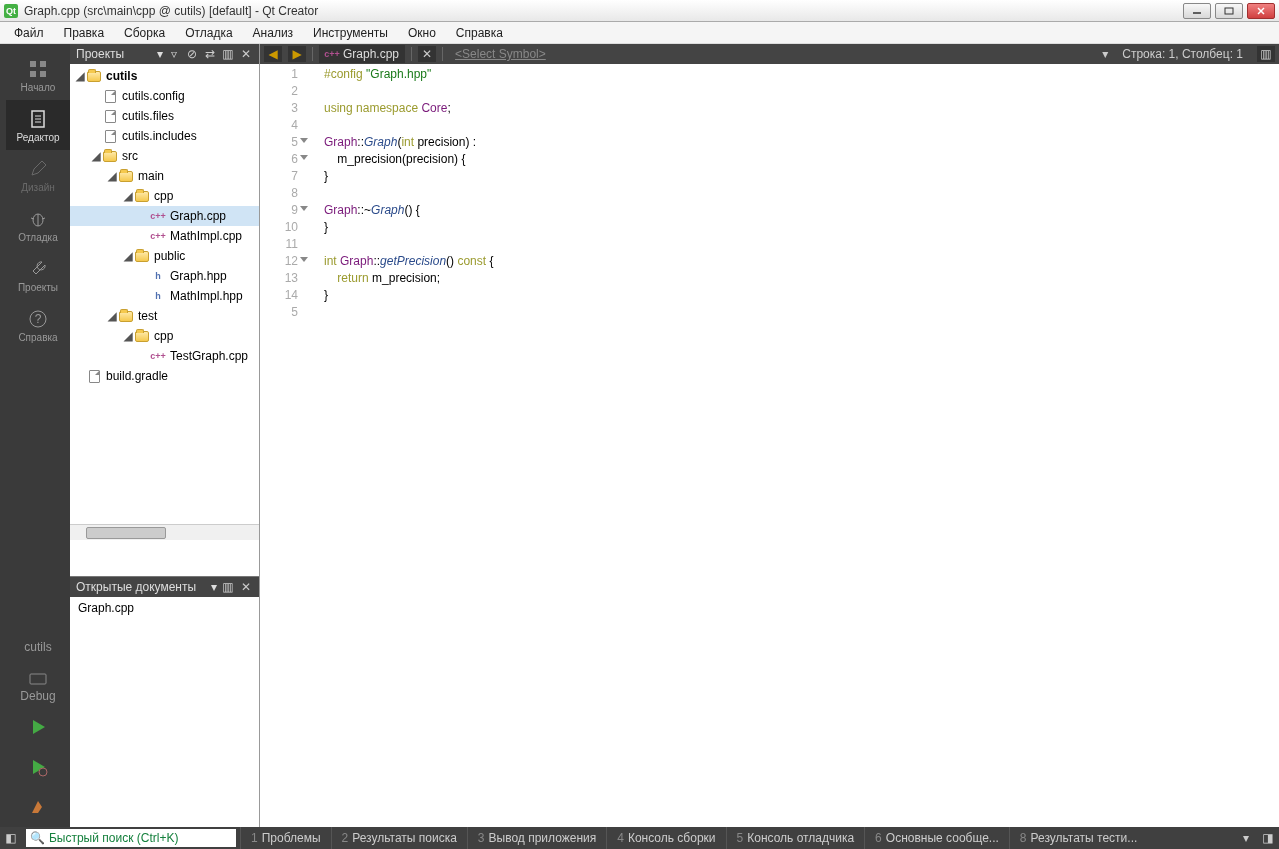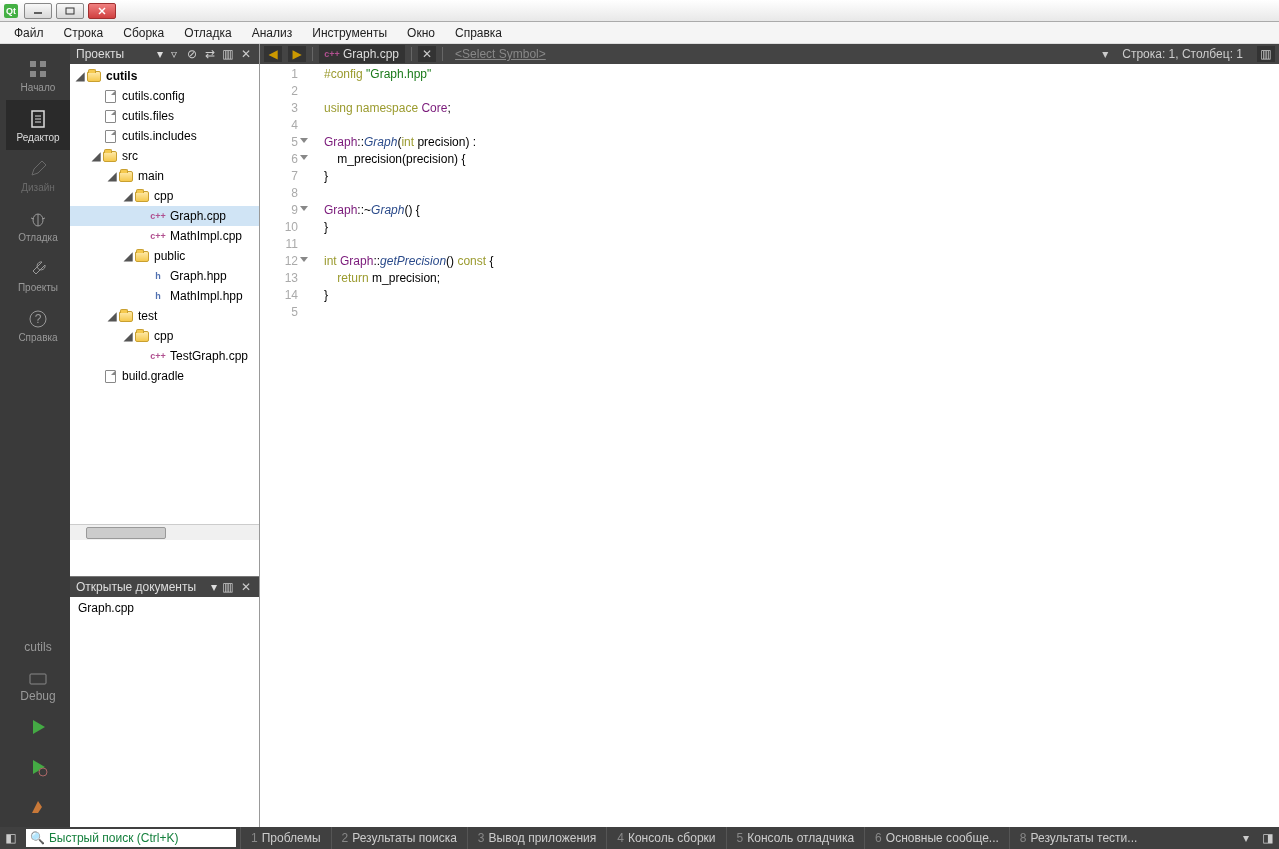--- a/index.html
+++ b/index.html
@@ -63,20 +63,21 @@
 .statusbar .pane { padding:0 10px; border-left:1px solid #555; display:flex; align-items:center; gap:4px; height:22px; cursor:default; }
 .statusbar .pane .pn { color:#888; }
 .statusbar .endicons { margin-left:auto; display:flex; }
 svg { display:block; }
 </style>
 </head>
 <body>
 
 <div class="titlebar">
   <div class="qt-icon">Qt</div>
+  <div class="title">Graph.cpp (src\main\cpp @ cutils) [default] - Qt Creator</div>
   <div class="winbtns">
     <div class="winbtn">
         <svg width="10" height="8">
           <line x1="1" y1="6" x2="9" y2="6" stroke="#333" stroke-width="1.5"></line>
         </svg>
       </div>
     <div class="winbtn">
         <svg width="10" height="8">
           <rect x="1" y="1" width="8" height="6" fill="none" stroke="#333"></rect>
         </svg>
@@ -85,21 +86,21 @@
         <svg width="10" height="8">
           <line x1="2" y1="1" x2="8" y2="7" stroke="#fff" stroke-width="1.5"></line>
           <line x1="8" y1="1" x2="2" y2="7" stroke="#fff" stroke-width="1.5"></line>
         </svg>
       </div>
   </div>
 </div>
 
 <div class="menubar" id="menubar">
     <div class="mitem">Файл</div>
-    <div class="mitem">Строка</div>
+    <div class="mitem">Правка</div>
     <div class="mitem">Сборка</div>
     <div class="mitem">Отладка</div>
     <div class="mitem">Анализ</div>
     <div class="mitem">Инструменты</div>
     <div class="mitem">Окно</div>
     <div class="mitem">Справка</div>
   </div>
 
 <div class="main">
   <div class="sidebar" id="sidebar-top">
@@ -288,21 +289,21 @@
           <span class="ficon">
             <span class="folder-ico"></span>
           </span>
           <span>cpp</span>
         </div>
         <div class="treerow" style="padding-left: 68px;">
           <span class="tw"></span>
           <span class="ficon cpp-ico">c++</span>
           <span>TestGraph.cpp</span>
         </div>
-        <div class="treerow" style="padding-left: 20px;">
+        <div class="treerow" style="padding-left: 4px;">
           <span class="tw"></span>
           <span class="ficon">
             <span class="file-ico"></span>
           </span>
           <span>build.gradle</span>
         </div>
       </div>
     <div class="hscroll">
         <div class="thumb"></div>
       </div>

